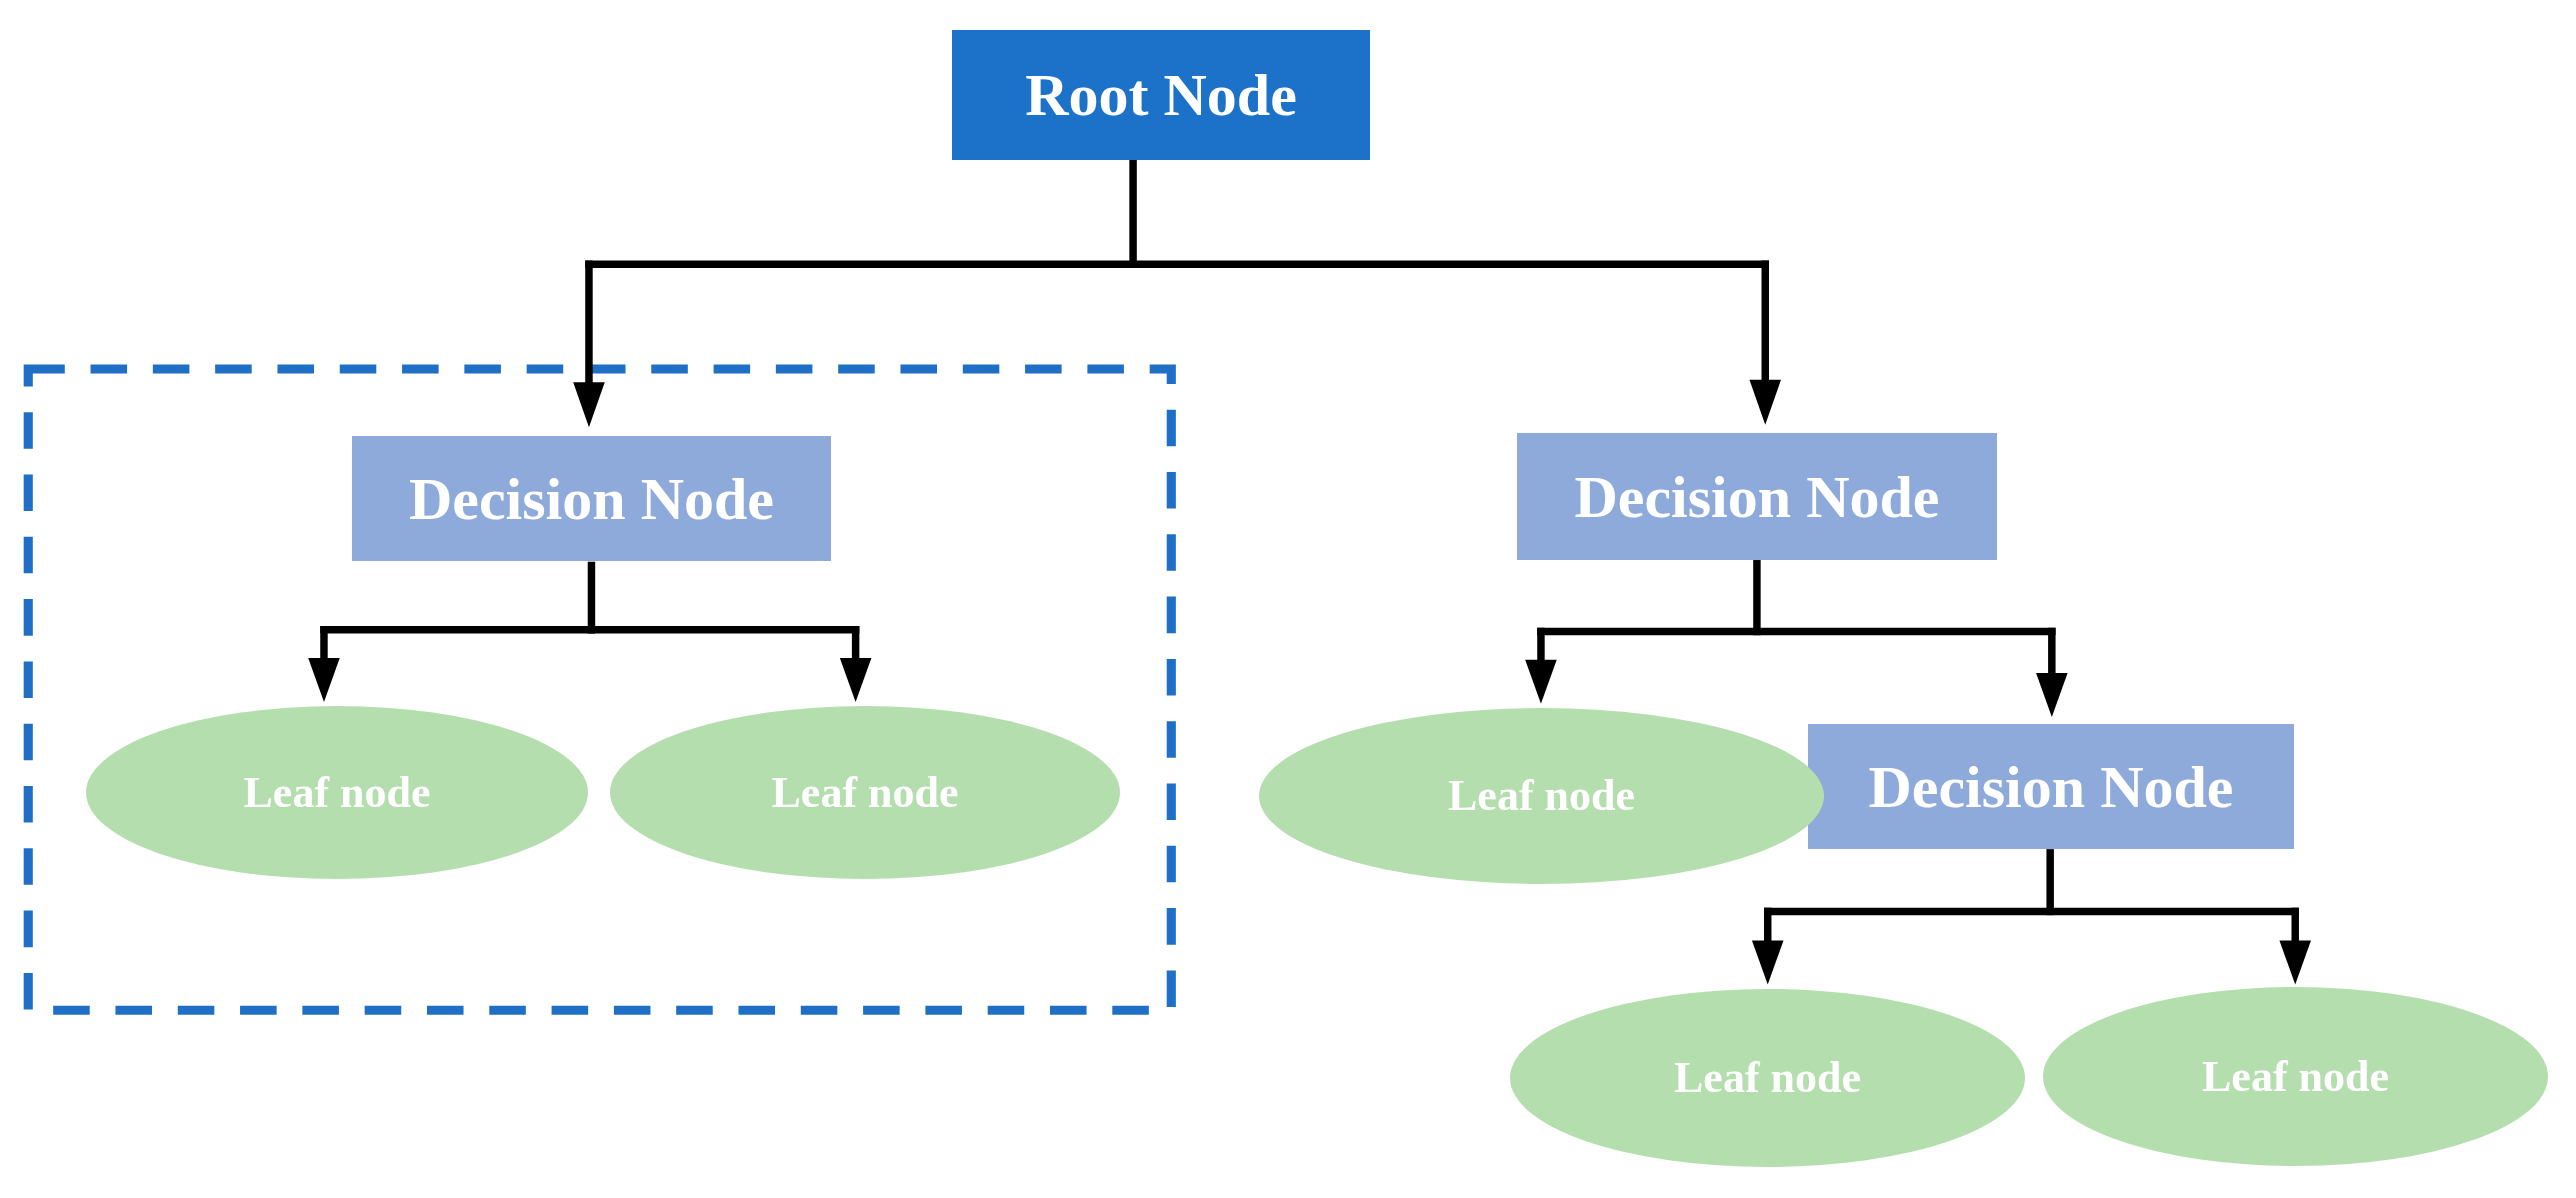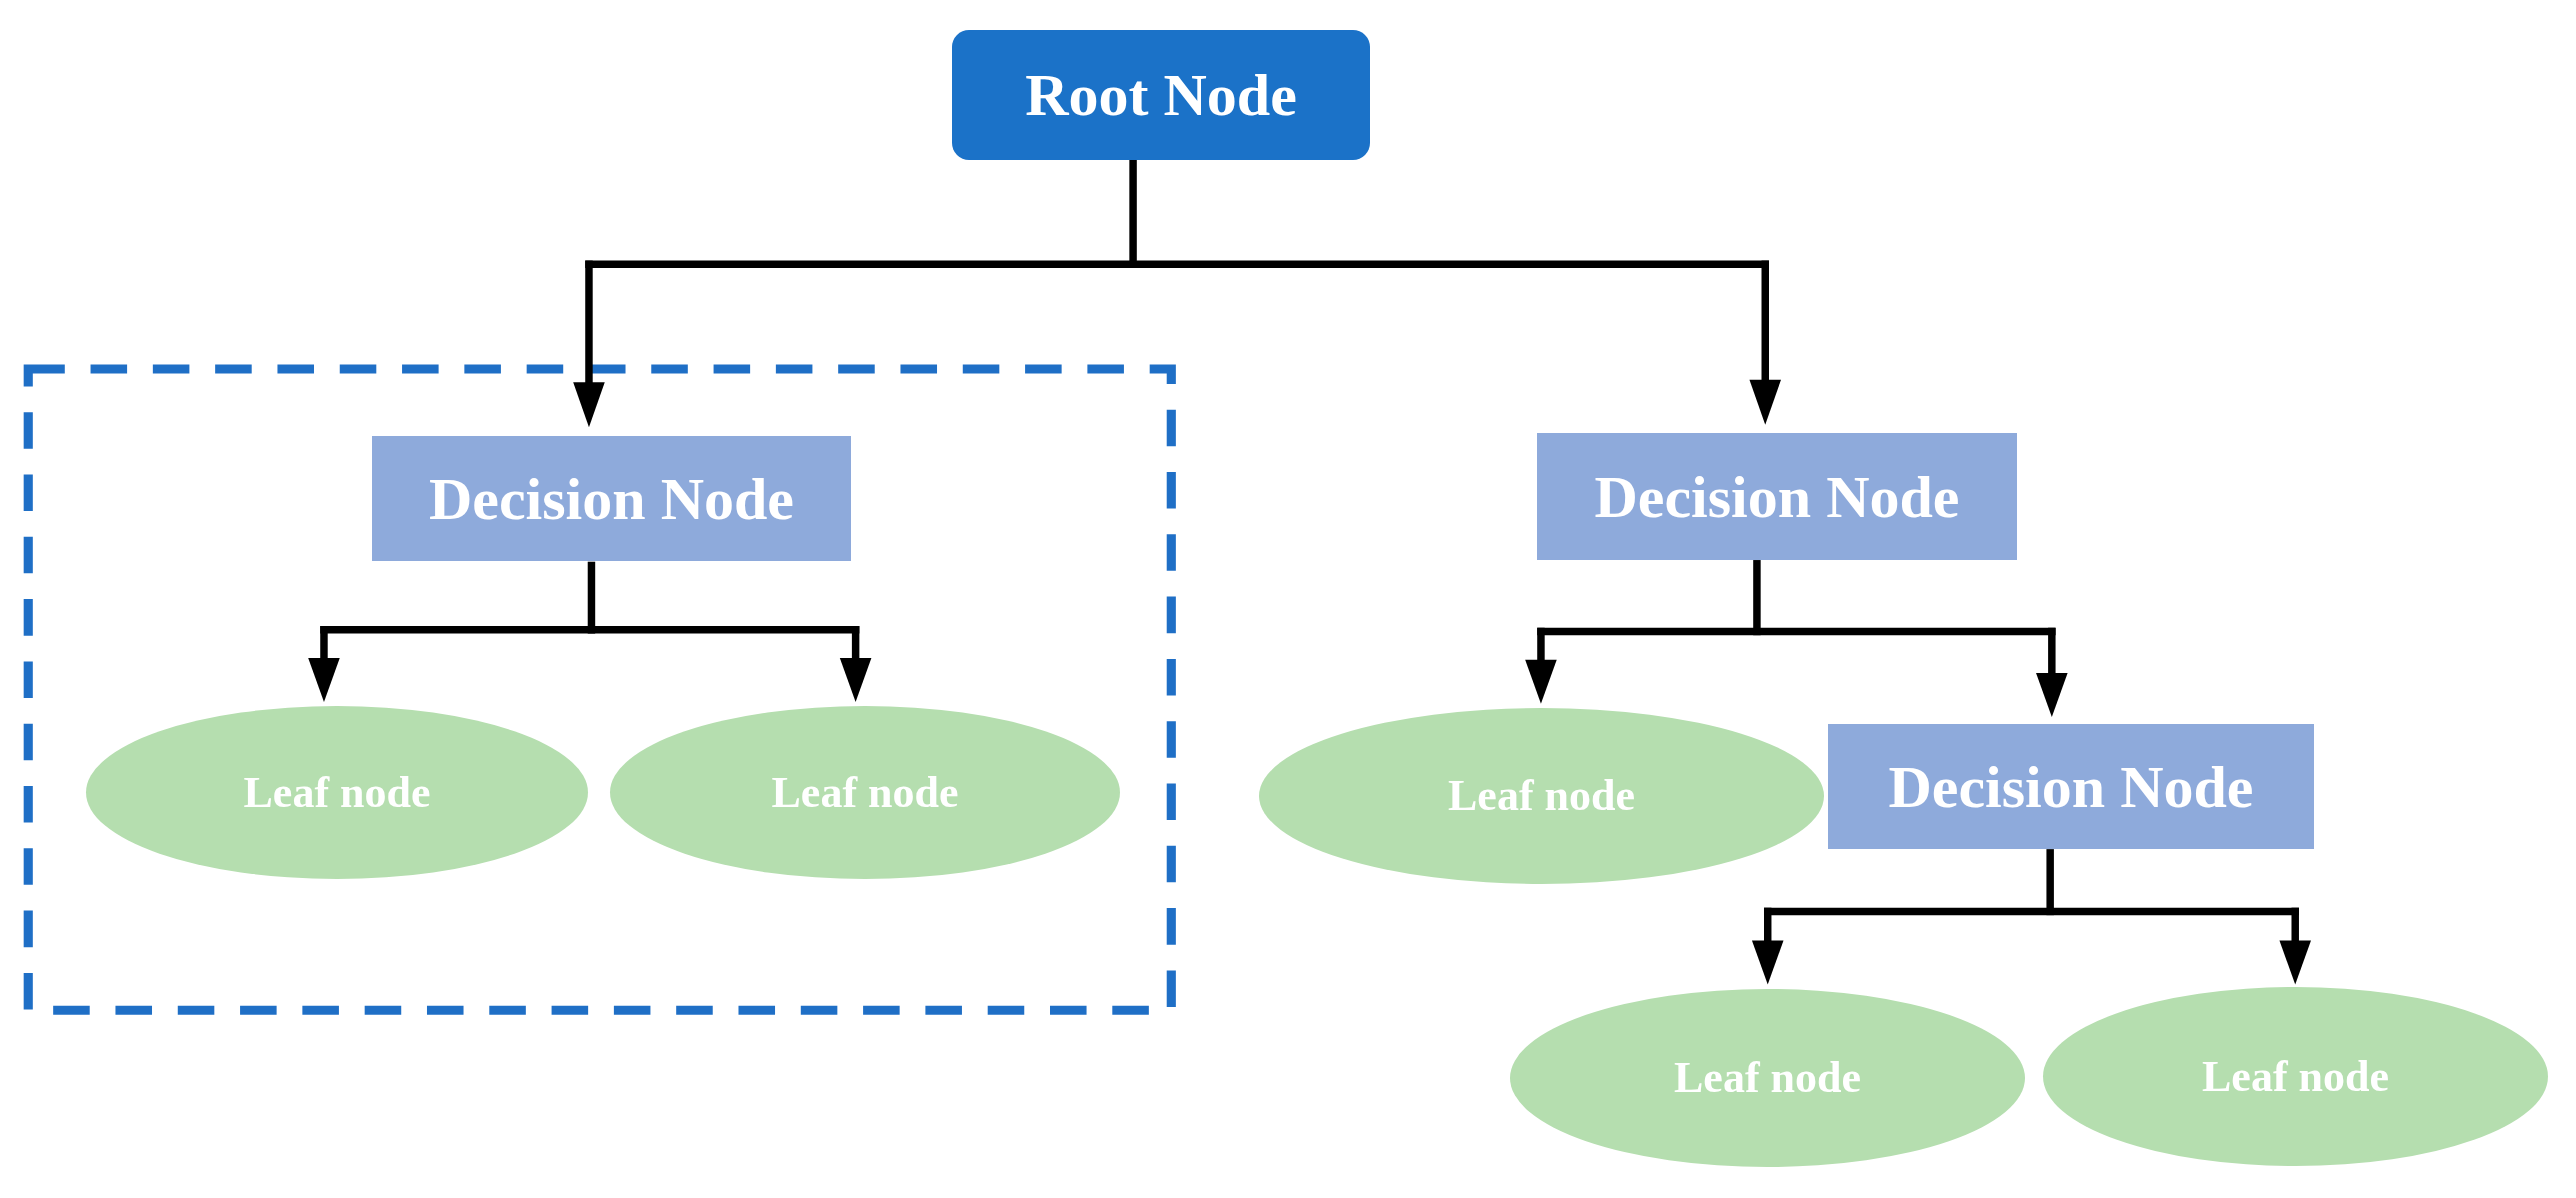--- a/index.html
+++ b/index.html
@@ -40,22 +40,22 @@
     position: absolute;
     display: flex;
     align-items: center;
     justify-content: center;
     text-align: center;
     color: var(--color-node_text, #ffffff);
     font-weight: bold;
     font-size: 60px;
     line-height: 1;
   }
-  .node.root   { background: var(--color-root_node_fill, #1B72C8); border-radius: 17px; }
-  .node.decision { background: var(--color-decision_node_fill, #8EAADB); margin-left: 20px; }
+  .node.root   { background: var(--color-root_node_fill, #1B72C8); }
+  .node.decision { background: var(--color-decision_node_fill, #8EAADB); }
   .node.leaf {
     background: var(--color-leaf_node_fill, #B5DEAF);
     border-radius: 50%;
     font-size: 44px;
   }
   .annotation {
     position: absolute;
     color: var(--color-annotation_text, #000000);
     font-size: 53px;
     line-height: 76px;

